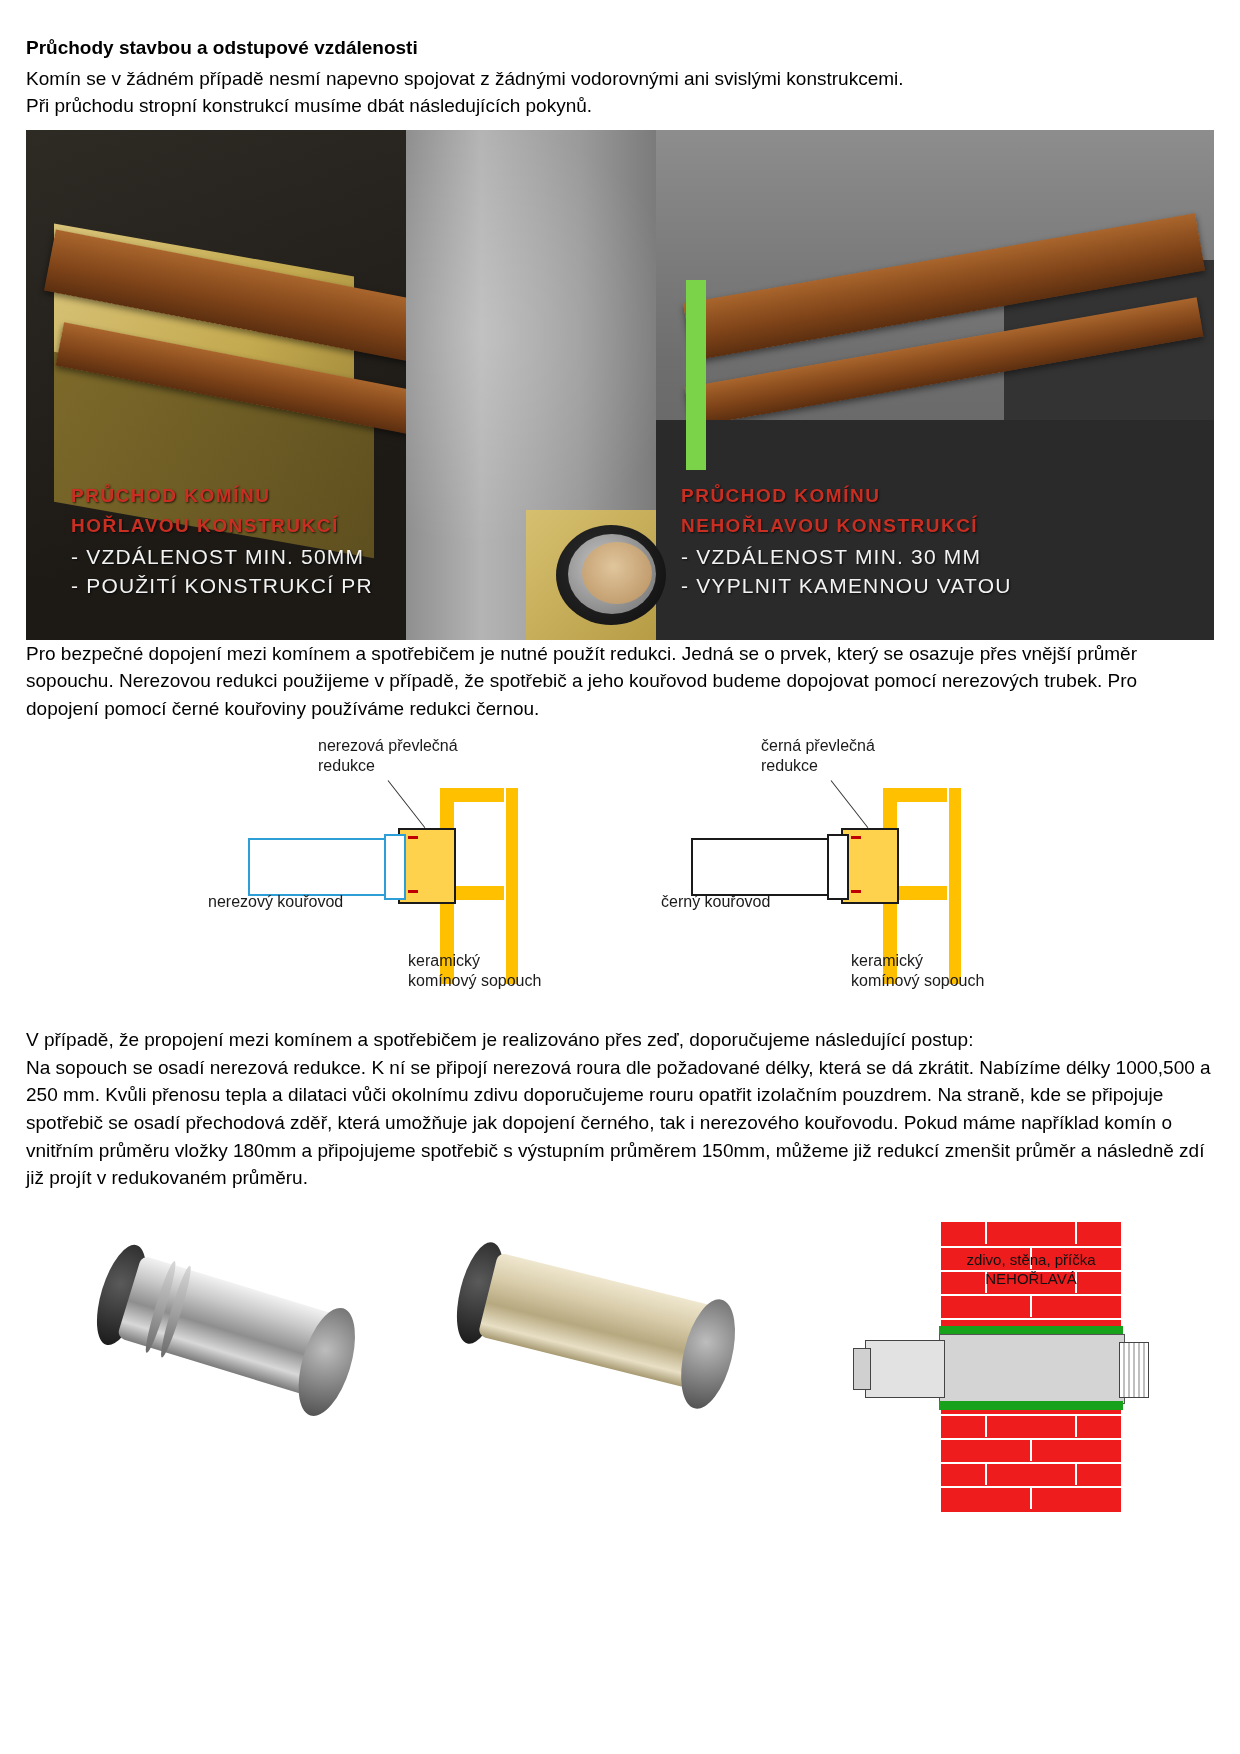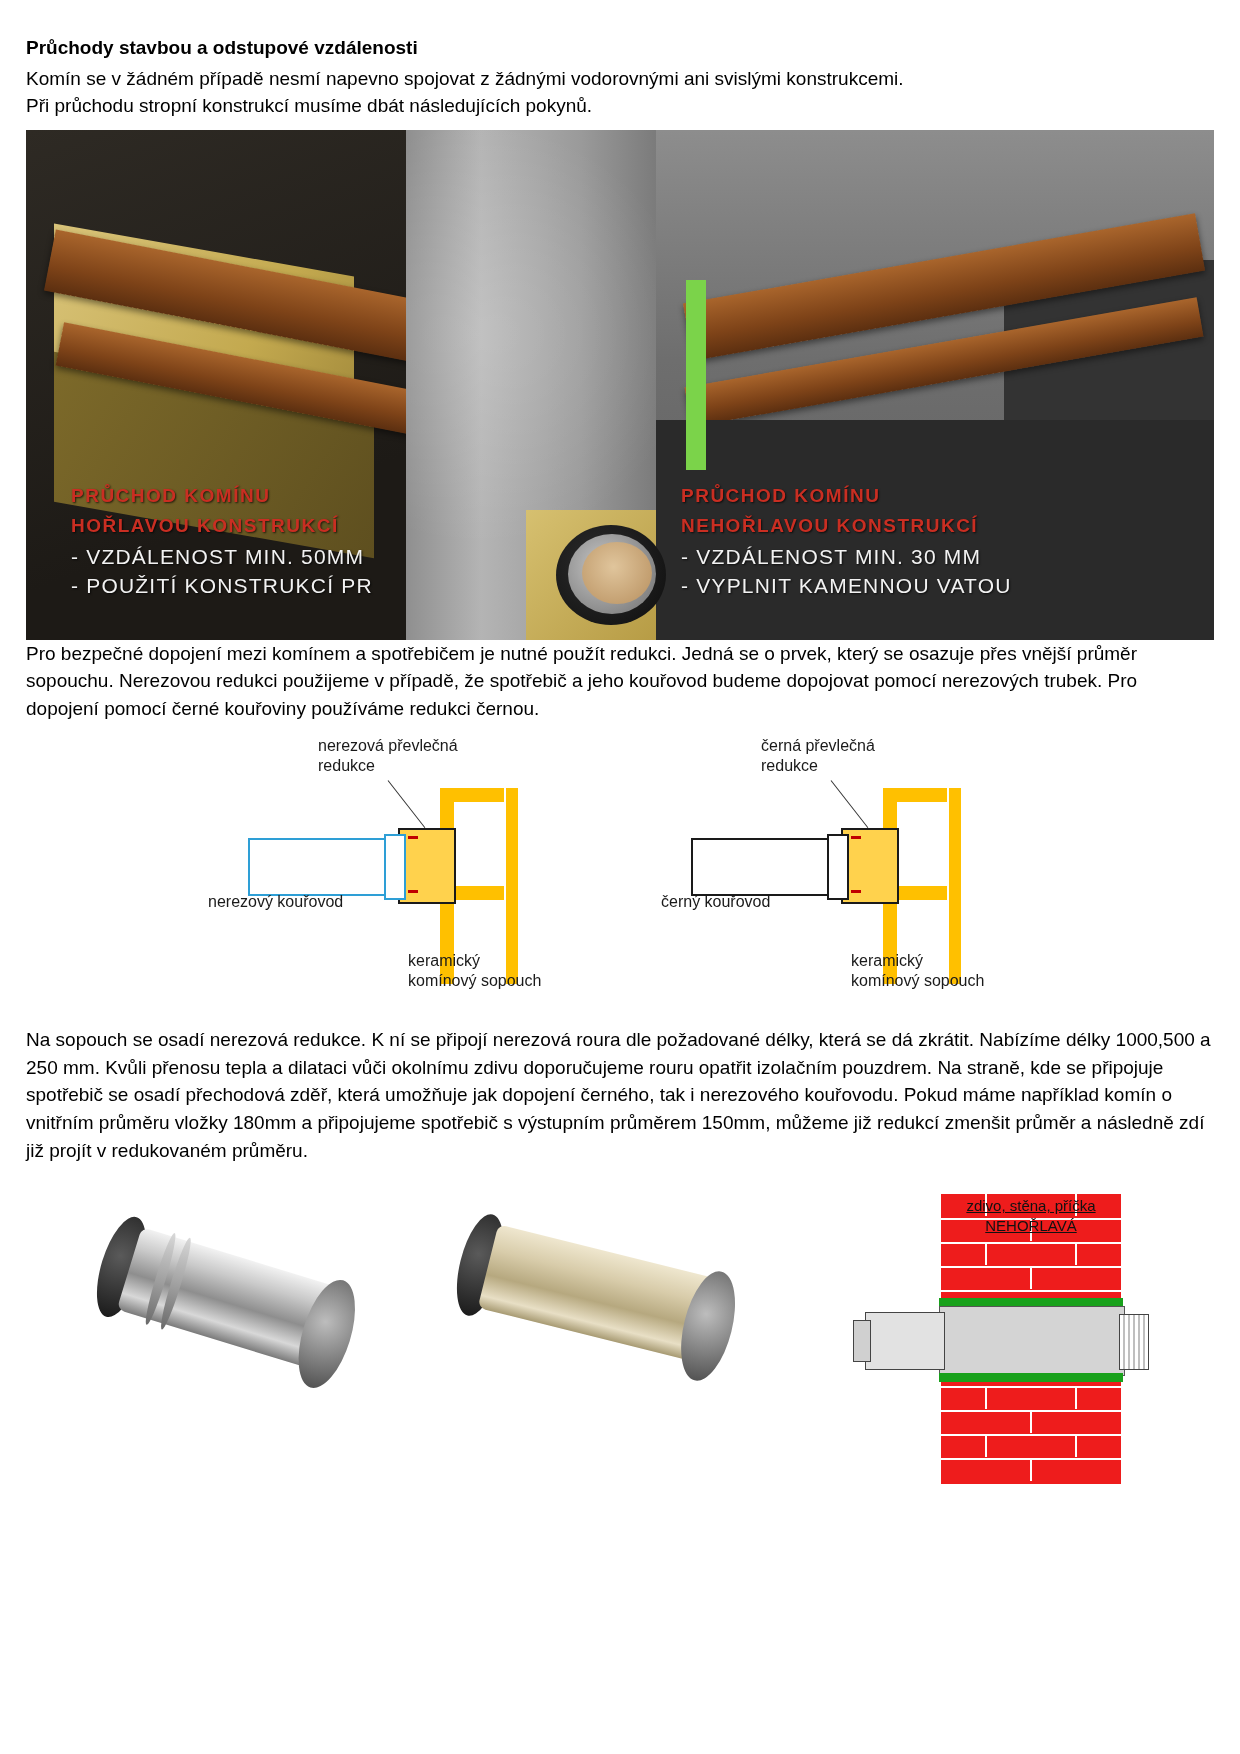--- a/index.html
+++ b/index.html
@@ -204,22 +204,22 @@
     position: absolute; left: 90px; top: 0; width: 180px; height: 290px;
     background: #ee1c1c;
   }
   .brick-line {
     position: absolute; left: 0; width: 180px; height: 2px; background: #ffffff;
   }
   .brick-v {
     position: absolute; width: 2px; height: 22px; background: #ffffff;
   }
   .wall-label {
-    position: absolute; left: 92px; top: 2px; width: 176px;
-    text-align: center; font-size: 15px; color: #111; line-height: 1.3; text-decoration: underline;
+    position: absolute; left: 92px; top: 28px; width: 176px;
+    text-align: center; font-size: 15px; color: #111; line-height: 1.3;
   }
   .duct-gray {
     position: absolute; left: 88px; top: 112px; width: 184px; height: 68px;
     background: #d4d4d4; border: 1px solid #555;
   }
   .duct-green-top { position: absolute; left: 88px; top: 104px; width: 184px; height: 9px; background: #18a11b; }
   .duct-green-bot { position: absolute; left: 88px; top: 179px; width: 184px; height: 9px; background: #18a11b; }
   .stub-left {
     position: absolute; left: 14px; top: 118px; width: 78px; height: 56px;
     background: #e2e2e2; border: 1px solid #444;
@@ -320,20 +320,21 @@
 
       <div class="pipe-black" style="left:40px; top:102px; width:152px; height:54px;"></div>
       <div class="pipe-black" style="left:176px; top:98px; width:18px; height:62px;"></div>
 
       <div class="lbl" style="left:10px; top:156px;">černý kouřovod</div>
       <div class="lbl" style="left:200px; top:215px; white-space:pre-line;">keramický
 komínový sopouch</div>
     </div>
   </div>
 
+  <p class="body-text">V případě, že propojení mezi komínem a spotřebičem je realizováno přes zeď, doporučujeme následující postup:</p>
   <p class="body-text">Na sopouch se osadí nerezová redukce. K ní se připojí nerezová roura dle požadované délky, která se dá zkrátit. Nabízíme délky 1000,500 a 250 mm. Kvůli přenosu tepla a dilataci vůči okolnímu zdivu doporučujeme rouru opatřit izolačním pouzdrem. Na straně, kde se připojuje spotřebič se osadí přechodová zděř, která umožňuje jak dopojení černého, tak i nerezového kouřovodu. Pokud máme například komín o vnitřním průměru vložky 180mm a připojujeme spotřebič s výstupním průměrem 150mm, můžeme již redukcí zmenšit průměr a následně zdí již projít v redukovaném průměru.</p>
 
   <div class="figure3">
     <div class="pipe-photo pp1">
       <div class="pipe-cap l"></div>
       <div class="pipe-body"></div>
       <div class="pipe-ring" style="left:56px;"></div>
       <div class="pipe-ring" style="left:72px;"></div>
       <div class="pipe-cap r"></div>
     </div>

